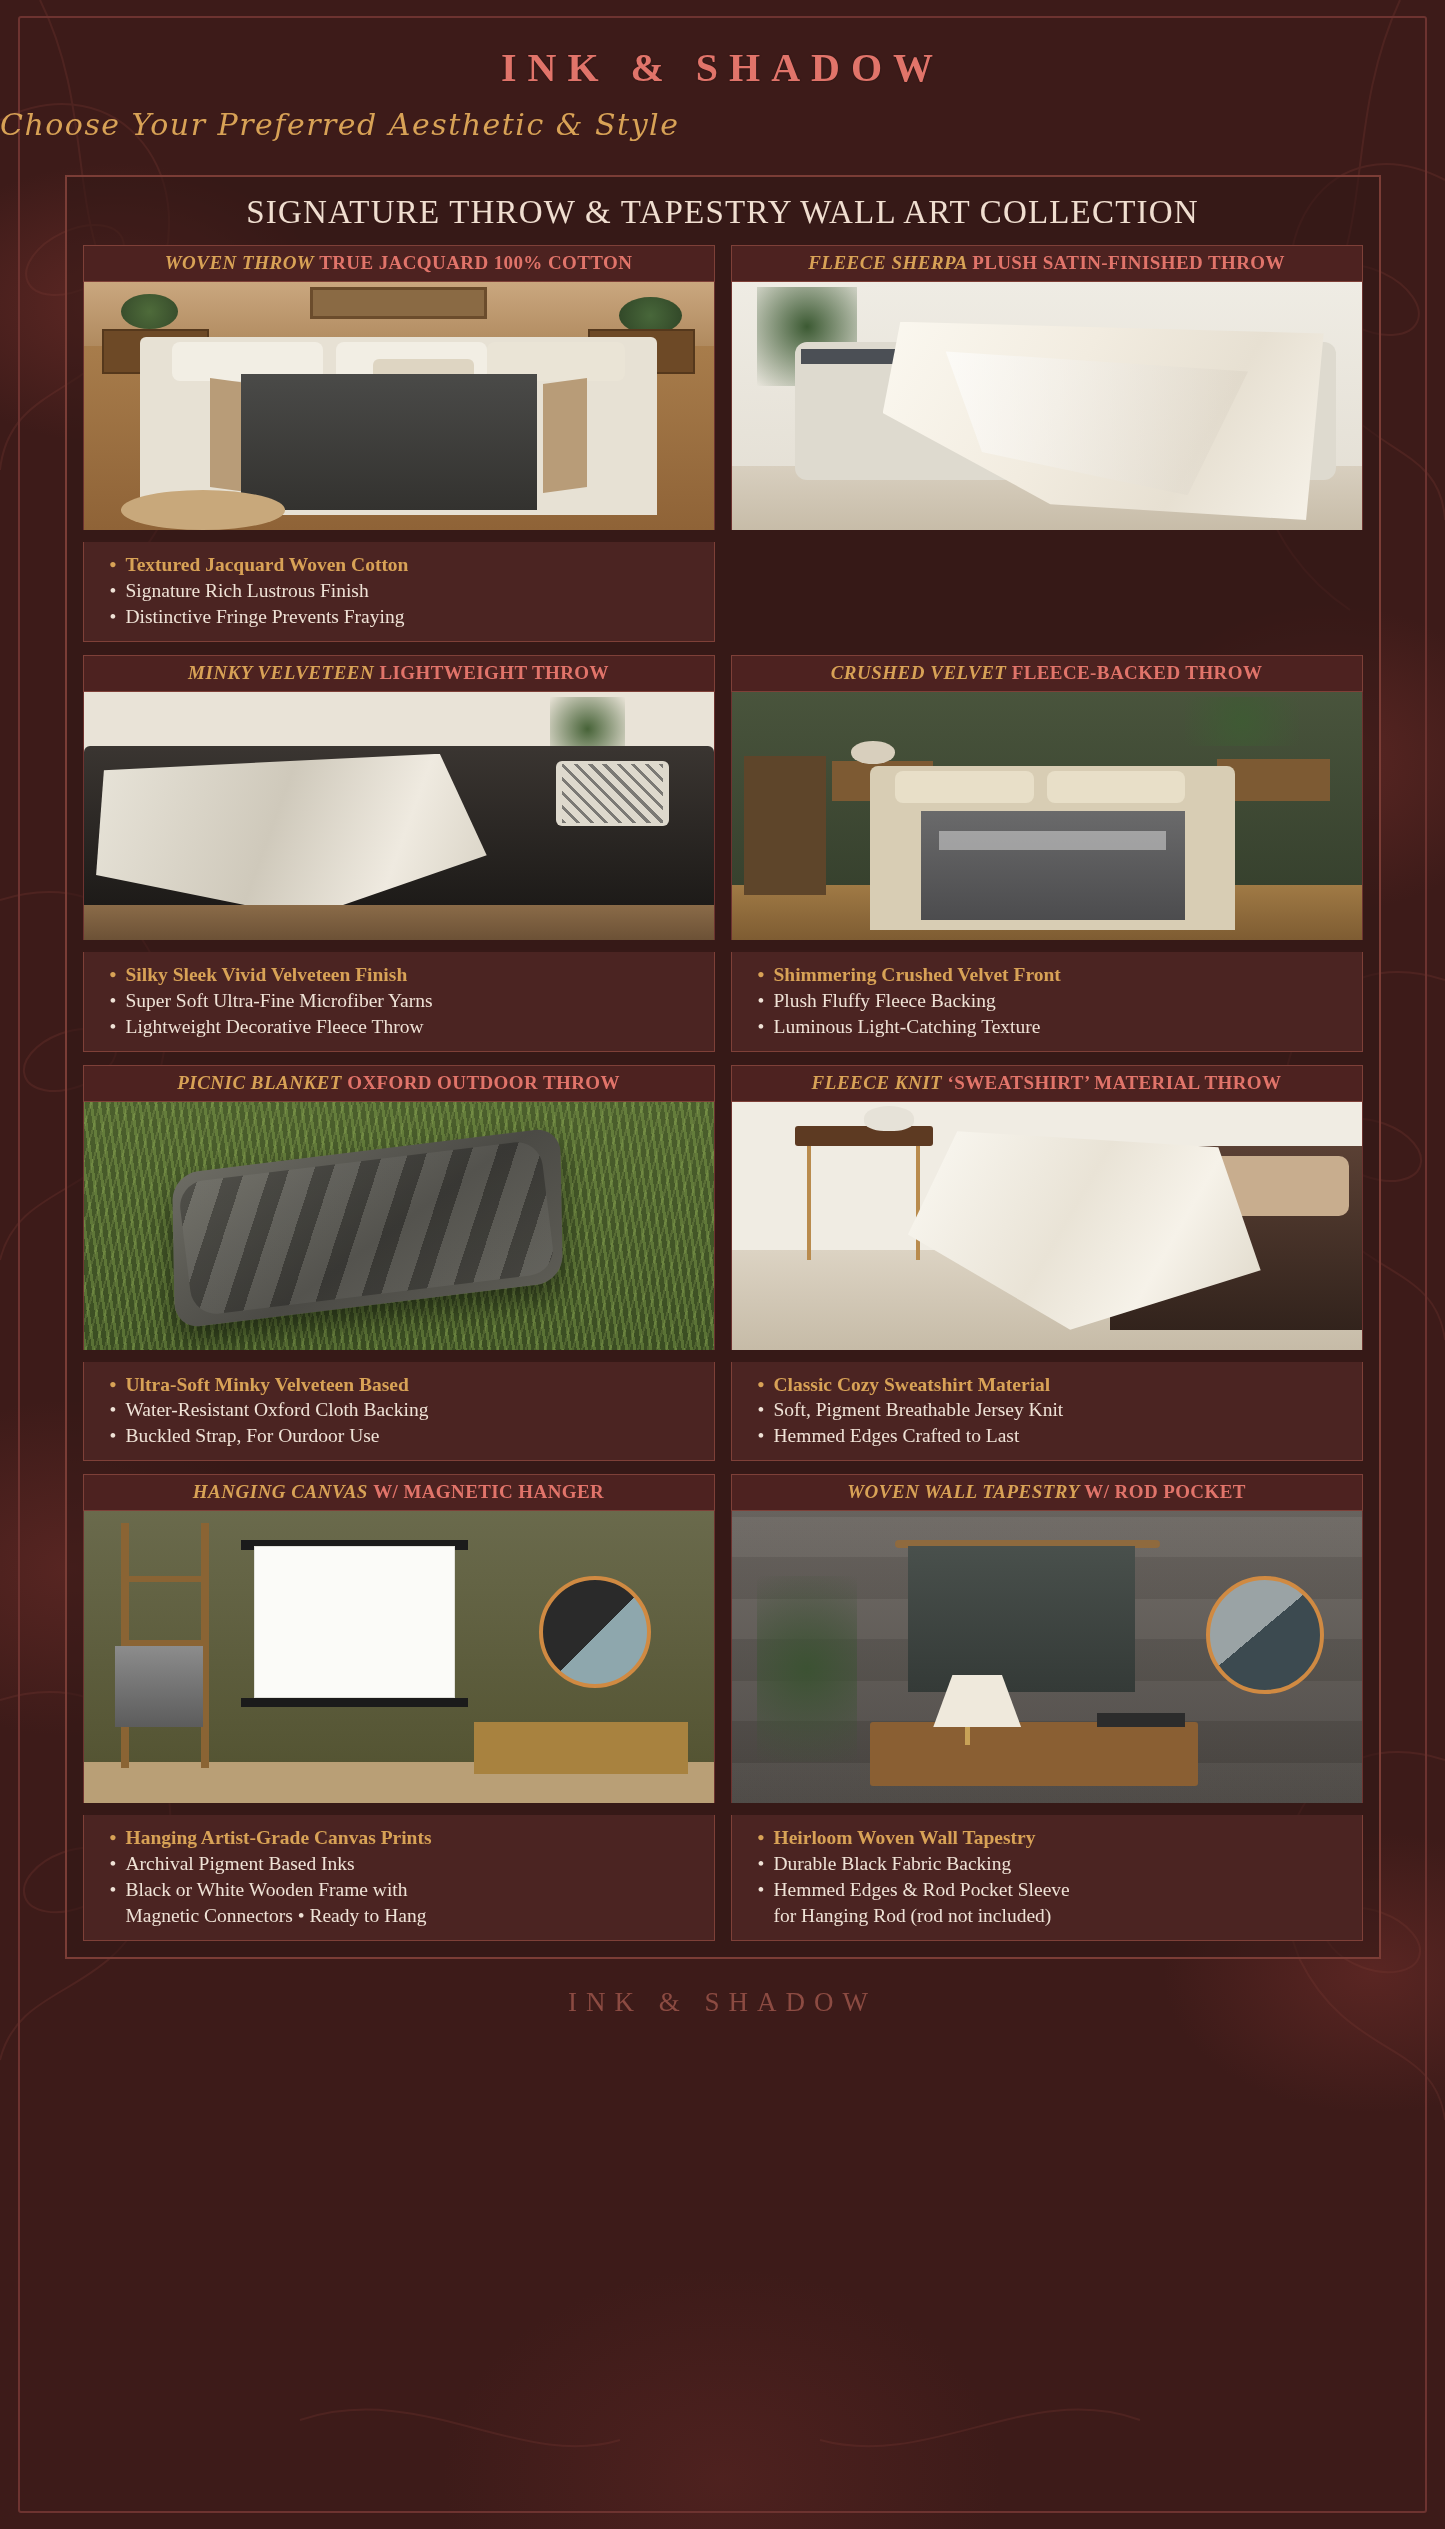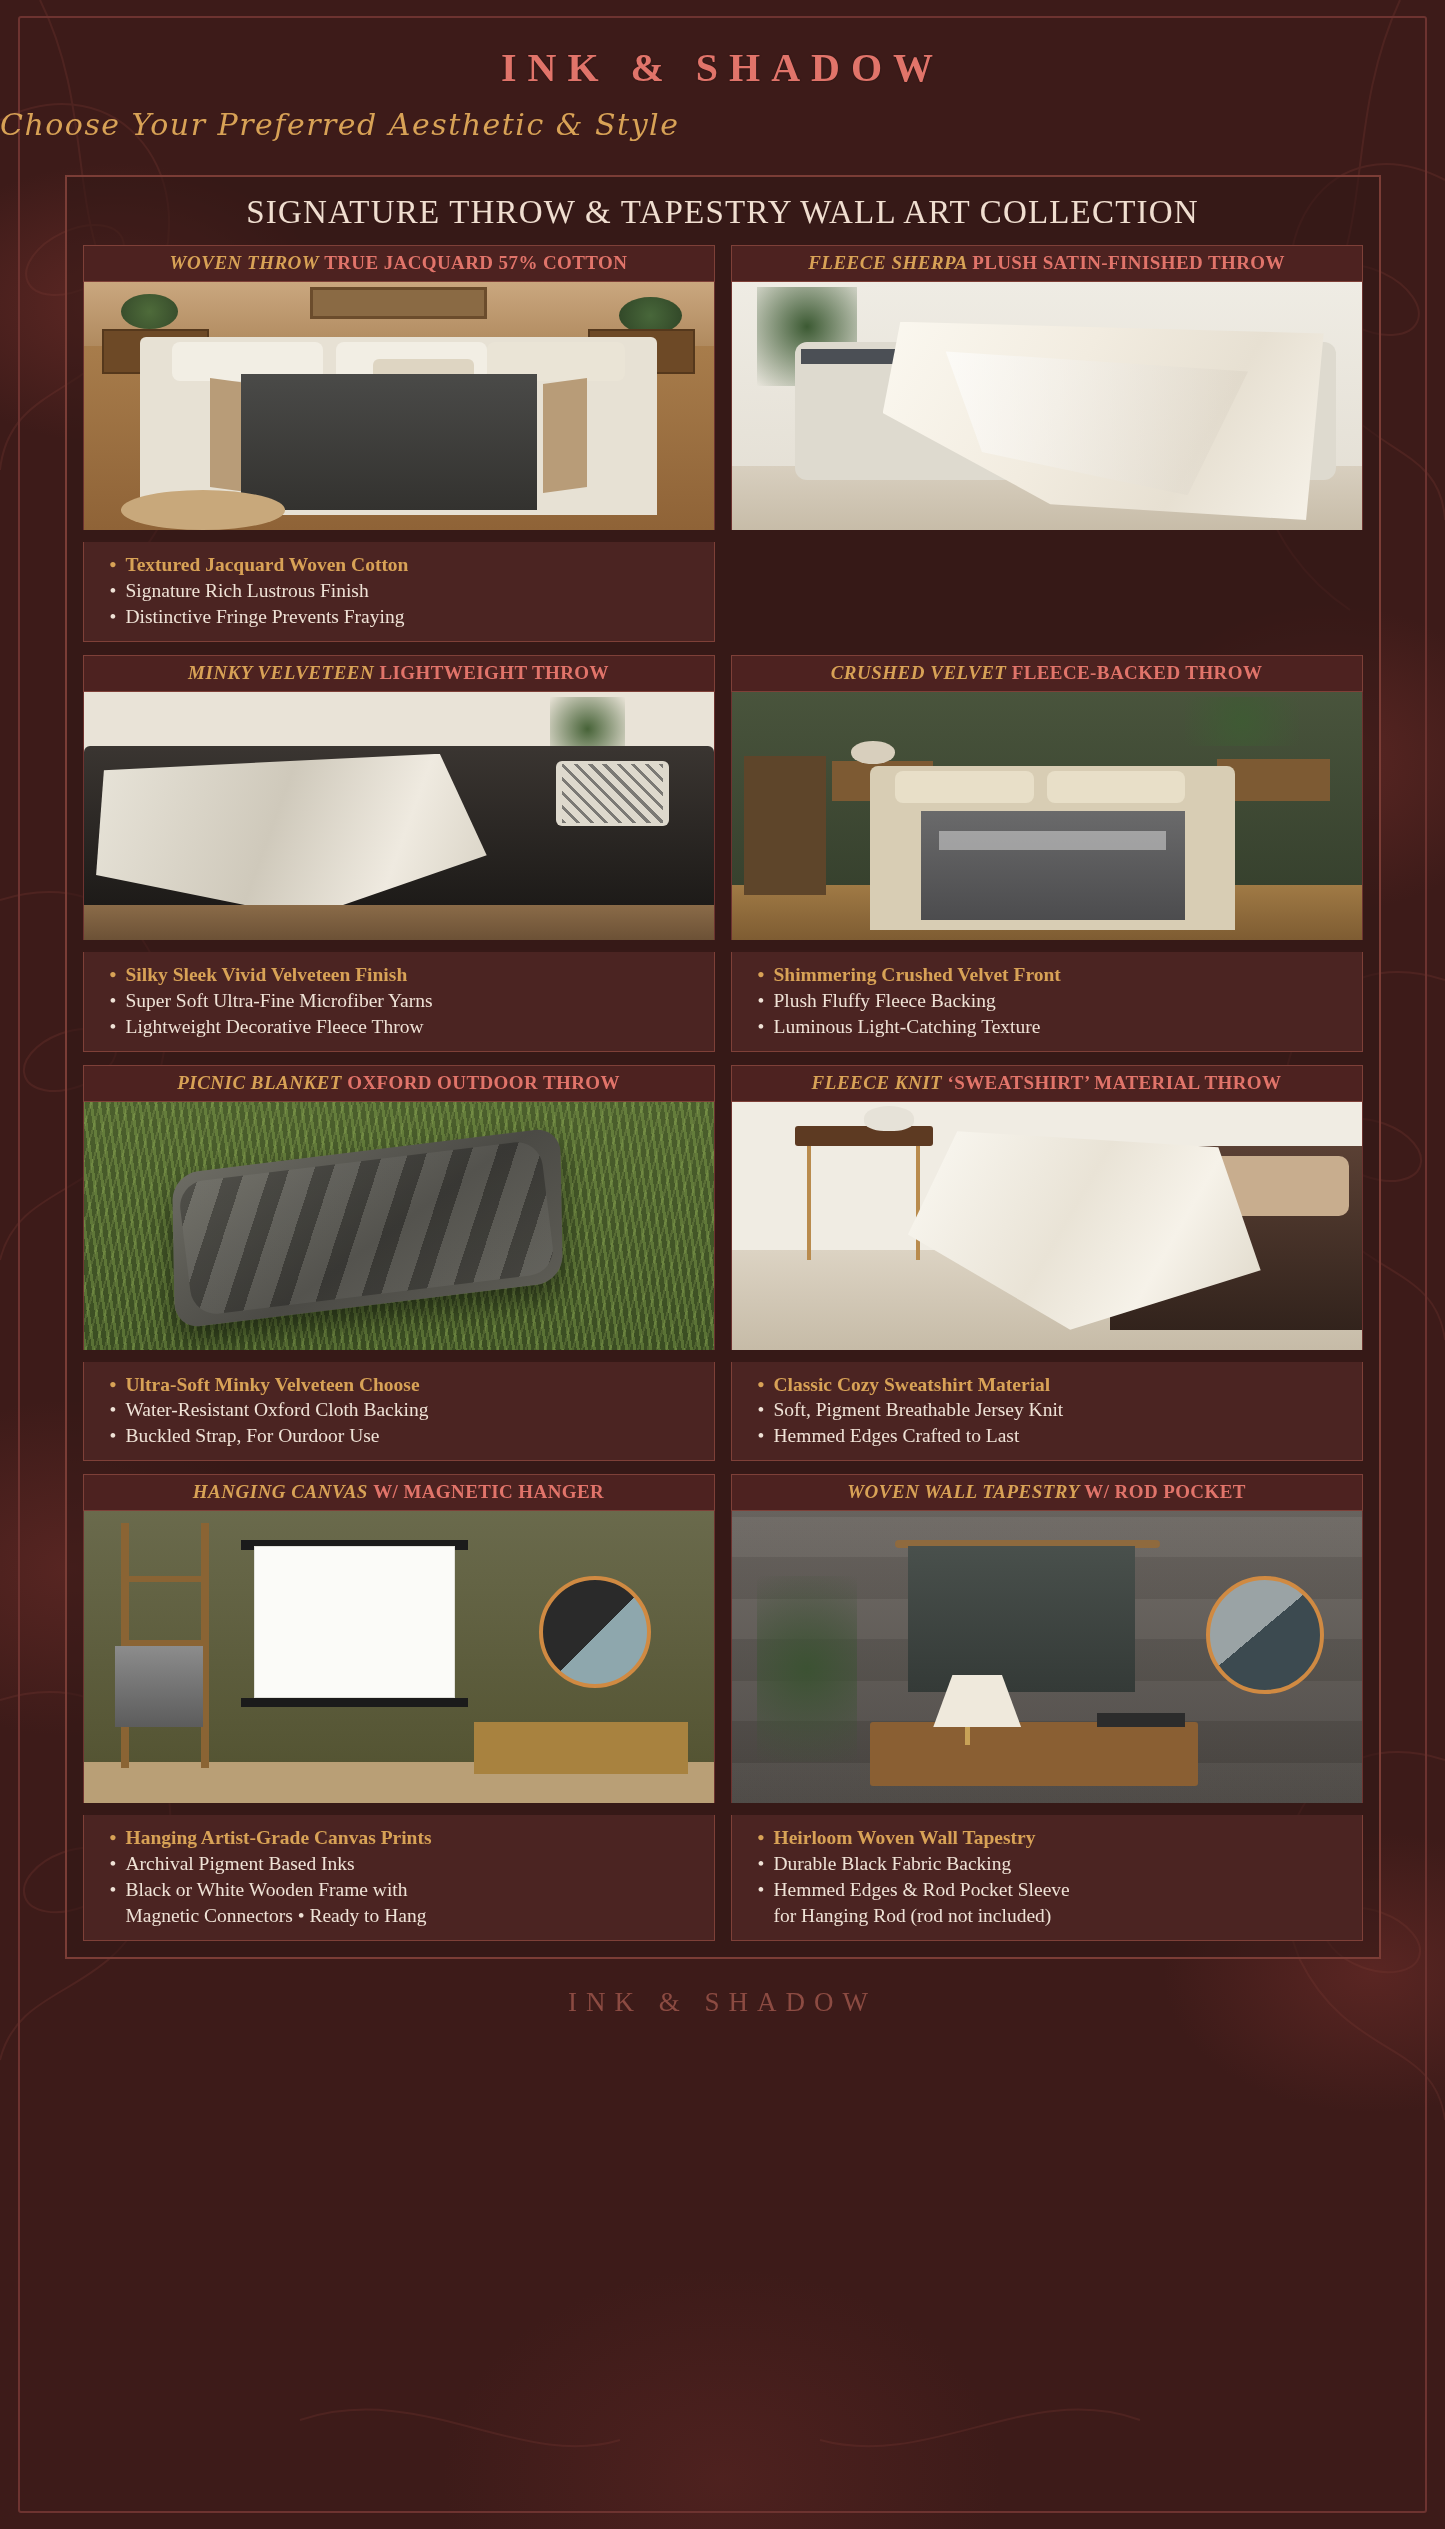--- a/index.html
+++ b/index.html
@@ -341,21 +341,21 @@
   <div class="brand-sub">Choose Your Preferred Aesthetic &amp; Style</div>
 
   <div class="panel">
     <div class="panel-title">SIGNATURE THROW &amp; TAPESTRY WALL ART COLLECTION</div>
 
     <div class="grid">
 
       <div class="card">
         <div class="card-head">
           <span class="em">WOVEN THROW </span>
-          <span class="rest">TRUE JACQUARD 57% COTTON</span>
+          <span class="rest">TRUE JACQUARD 100% COTTON</span>
         </div>
         <div class="card-photo">
           <div class="scene s1">
             <div class="wall"></div>
               <div class="art"></div>
               <div class="plantL"></div>
               <div class="plantR"></div>
             <div class="nsL"></div>
               <div class="nsR"></div>
               <div class="bed"></div>
@@ -456,21 +456,21 @@
         </div>
         <div class="card-photo">
           <div class="scene s5">
             <div class="grass"></div>
               <div class="blanket"></div>
               <div class="shadow"></div>
           </div>
         </div>
         <div class="card-feats">
           <ul>
-            <li>Ultra-Soft Minky Velveteen Choose</li>
+            <li>Ultra-Soft Minky Velveteen Based</li>
             <li>Water-Resistant Oxford Cloth Backing</li>
             <li>Buckled Strap, For Ourdoor Use</li>
           </ul>
         </div>
       </div>
 
       <div class="card">
         <div class="card-head">
           <span class="em">FLEECE KNIT </span>
           <span class="rest">‘SWEATSHIRT’ MATERIAL THROW</span>

